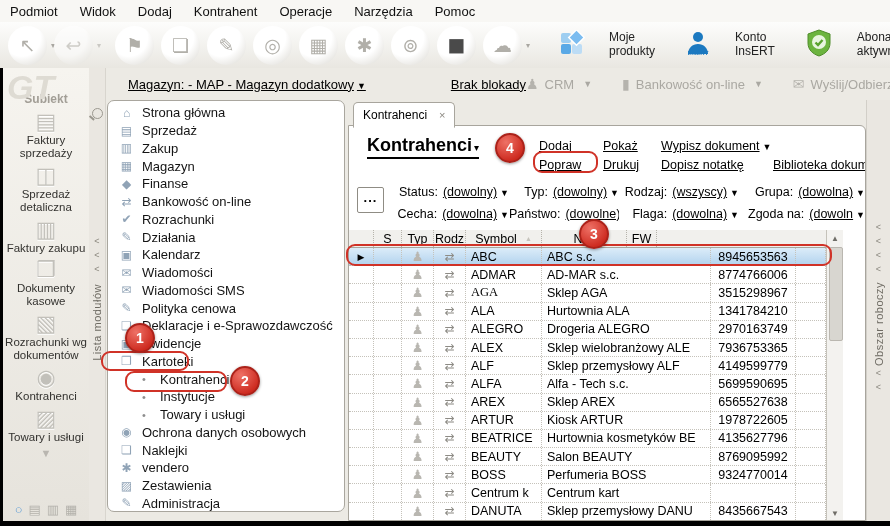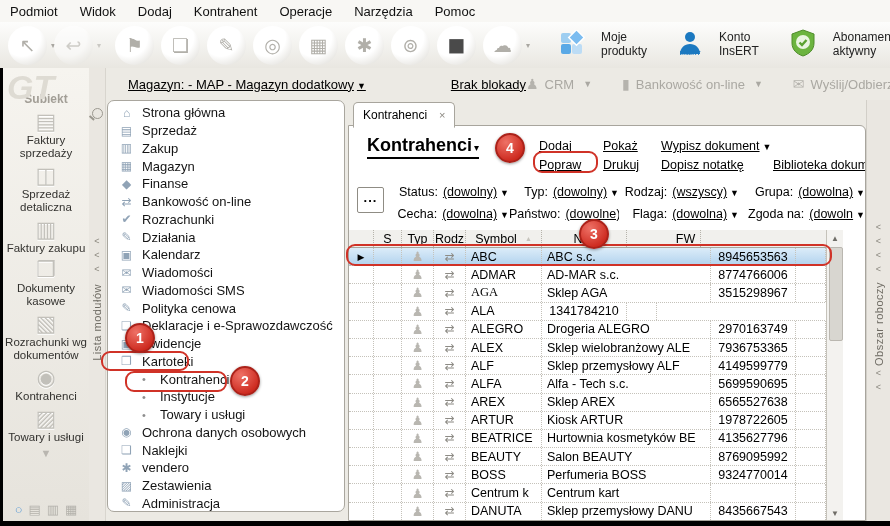--- a/index.html
+++ b/index.html
@@ -12,21 +12,21 @@
 
   
   .toolbar{position:absolute;left:0;top:22px;width:890px;height:46px;
     background:linear-gradient(#fdfdfc,#e9e7e1);display:flex;align-items:center;padding-left:8px;box-sizing:border-box;}
   .tb-btn{width:39px;height:39px;border-radius:50%;flex:none;position:relative;
     background:radial-gradient(circle at 36% 30%,#ffffff 50%,#dcdad4 95%);
     display:flex;align-items:center;justify-content:center;color:#b1afa9;font-size:19px;margin-right:7px;}
   .tb-btn.disabled{opacity:.55;}
   .tb-btn .dd{position:absolute;right:-8px;top:15px;font-size:8px;color:#a9a7a1;}
   .tb-btn.gap{margin-right:22px;}
-  .tb-labeled{display:flex;align-items:center;gap:16px;margin-left:30px;font-size:12px;color:#222;
+  .tb-labeled{display:flex;align-items:center;gap:24px;margin-left:30px;font-size:12px;color:#222;
     line-height:1.15;white-space:pre-line;}
   .tb-labeled svg{flex:none;}
 
   
   .left-edge{position:absolute;left:0;top:68px;width:3px;height:458px;background:#000;}
   .bottom-edge{position:absolute;left:0;top:521px;width:890px;height:5px;background:#000;}
 
   
   .sidebar{position:absolute;left:3px;top:68px;width:86px;height:453px;
     background:linear-gradient(180deg,#f6f4ef,#e6e3dc);display:flex;flex-direction:column;align-items:center;
@@ -417,21 +417,21 @@
             <div class="th" style="width: 32px;">
               <span>Rodz</span>
             </div>
             <div class="th" style="width: 76px;">
               <span>Symbol</span>
               <span class="sort">▲</span>
             </div>
             <div class="th" style="width: 85px;">
               <span>NIP</span>
             </div>
-            <div class="th" style="width: 30px; margin-left: 44px;">
+            <div class="th" style="width: 30px;">
               <span>FW</span>
             </div>
           </div>
           <div class="trow selected">
             <div class="td" style="width: 25px;">
               <span class="marker">▶</span>
             </div>
             <div class="td" style="width: 28px;"></div>
             <div class="td" style="width: 32px;">
               <span class="typ-ico">♟</span>
@@ -475,20 +475,21 @@
           <div class="trow">
             <div class="td" style="width: 25px;"></div>
             <div class="td" style="width: 28px;"></div>
             <div class="td" style="width: 32px;">
               <span class="typ-ico">♟</span>
             </div>
             <div class="td" style="width: 32px;">
               <span class="rodz-ico">⇄</span>
             </div>
             <div class="td left" style="width: 76px;">ALA</div>
+            <div class="td left" style="width: 169px;">Hurtownia ALA</div>
             <div class="td" style="width: 85px;">1341784210</div>
             <div class="td" style="width: 30px;"></div>
           </div>
           <div class="trow">
             <div class="td" style="width: 25px;"></div>
             <div class="td" style="width: 28px;"></div>
             <div class="td" style="width: 32px;">
               <span class="typ-ico">♟</span>
             </div>
             <div class="td" style="width: 32px;">

